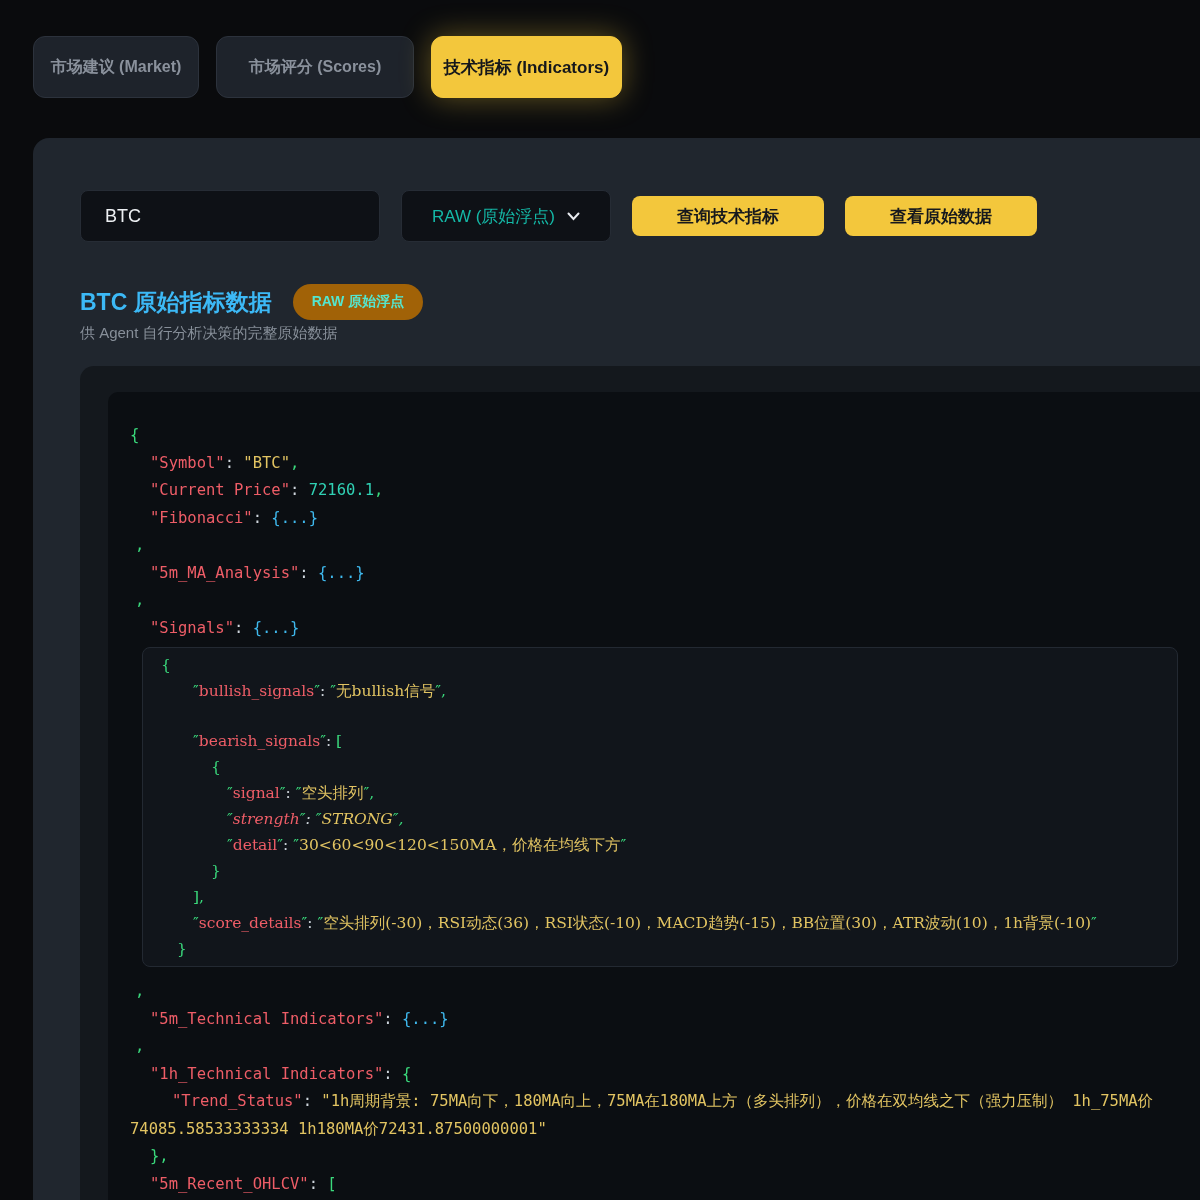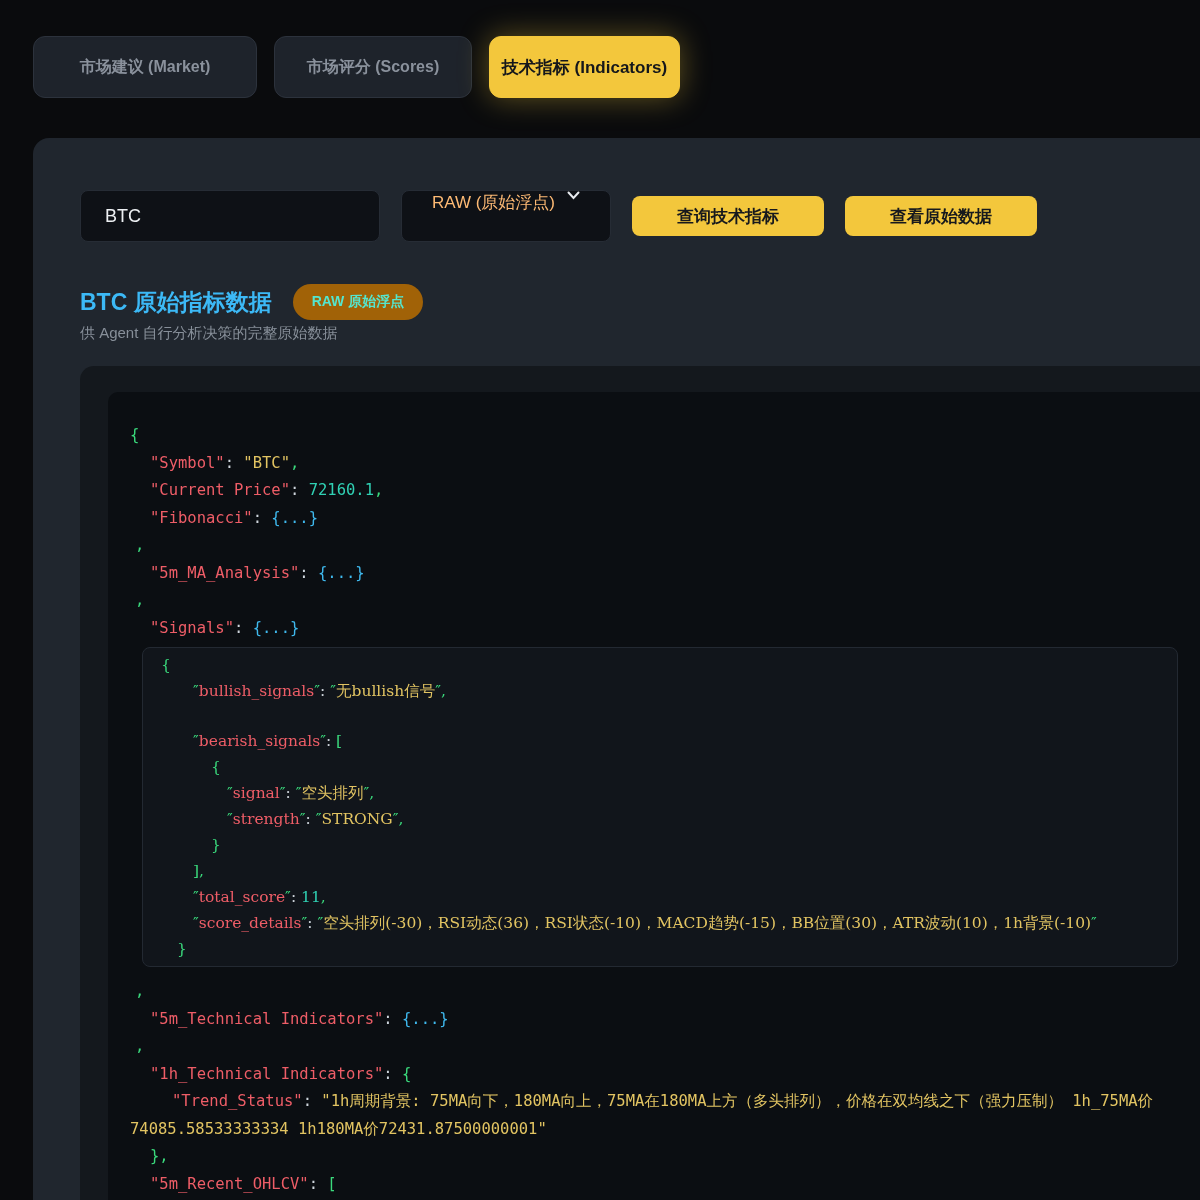--- a/index.html
+++ b/index.html
@@ -9,43 +9,43 @@
     font-family:"Liberation Sans",sans-serif;
   }
   
   .tabs{position:absolute;left:33px;top:36px;display:flex;gap:17px}
   .tab{
     height:62px;border-radius:12px;box-sizing:border-box;
     display:flex;align-items:center;justify-content:center;
     font-size:16px;font-weight:700;color:#8a919c;
     background:#1e232b;border:1px solid #2c323c;cursor:pointer;
   }
-  .tab.w1{width:224px}.tab.w2{width:198px}.tab.w3{width:191px}
+  .tab.w1{width:166px}.tab.w2{width:198px}.tab.w3{width:191px}
   .tab.active{
     background:#f3c73c;border-color:#f3c73c;color:#15171b;
     box-shadow:0 0 30px rgba(243,199,60,.38);
     font-size:17px;
   }
   
   .panel{
     position:absolute;left:33px;top:138px;width:1191px;height:1110px;
     background:#20262e;border-radius:16px;
   }
   .controls{position:absolute;left:47px;top:52px;display:flex;gap:21px;align-items:center}
   .sym-input{
     width:300px;height:52px;box-sizing:border-box;
     background:#0e1116;border:1px solid #262c35;border-radius:8px;
     color:#edf0f3;font-size:18px;padding:0 16px 0 24px;
     font-family:"Liberation Sans",sans-serif;outline:none;
   }
   .mode-select{
     width:210px;height:52px;box-sizing:border-box;
     background:#0e1116;border:1px solid #262c35;border-radius:8px;
-    display:flex;align-items:flex-start;justify-content:center;gap:12px;
-    color:#fdba74;font-size:17px;cursor:pointer;
+    display:flex;align-items:center;justify-content:center;gap:12px;
+    color:#14b8a6;font-size:17px;cursor:pointer;
   }
   .btn{
     width:192px;height:40px;border:none;border-radius:8px;
     background:#f3c73c;color:#17191d;font-size:17px;font-weight:700;
     font-family:"Liberation Sans",sans-serif;cursor:pointer;
   }
   .result-head{position:absolute;left:47px;top:146px;display:flex;align-items:center;gap:21px}
   .result-title{font-size:23px;font-weight:700;color:#3cb9f6}
   .badge{
     background:#a16207;color:#54e6cf;font-size:14px;font-weight:700;
@@ -120,24 +120,24 @@
           <div class="cl" style="text-indent: 20px;"><span class="t-k">"5m_MA_Analysis"</span><span class="t-c">: </span><span class="t-e">{...}</span></div>
           <div class="cl" style="text-indent: 5px;"><span class="t-p">,</span></div>
           <div class="cl" style="text-indent: 20px;"><span class="t-k">"Signals"</span><span class="t-c">: </span><span class="t-e">{...}</span></div>
         </div>
       <div class="sig-box">
           <div class="cl" style="text-indent: 2px;"><span class="t-p">{</span></div>
           <div class="cl" style="text-indent: 34px;"><span class="t-q">″</span><span class="t-k">bullish_signals</span><span class="t-q">″</span><span class="t-c">: </span><span class="t-q">″</span><span class="t-s">无bullish信号</span><span class="t-q">″</span><span class="t-p">,</span></div>
           <div class="cl" style="text-indent: 34px; margin-top: 24px;"><span class="t-q">″</span><span class="t-k">bearish_signals</span><span class="t-q">″</span><span class="t-c">: </span><span class="t-p">[</span></div>
           <div class="cl" style="text-indent: 52px;"><span class="t-p">{</span></div>
           <div class="cl" style="text-indent: 68px;"><span class="t-q">″</span><span class="t-k">signal</span><span class="t-q">″</span><span class="t-c">: </span><span class="t-q">″</span><span class="t-s">空头排列</span><span class="t-q">″</span><span class="t-p">,</span></div>
-          <div class="cl" style="text-indent: 68px;"><span class="t-q">″</span><span class="t-k">strength</span><span class="t-q">″</span><span class="t-c">: </span><span class="t-q">″</span><span class="t-s">STRONG</span><span class="t-q">″</span><span class="t-p">,</span></div>
+          <div class="cl" style="text-indent: 68px; font-style: italic;"><span class="t-q">″</span><span class="t-k">strength</span><span class="t-q">″</span><span class="t-c">: </span><span class="t-q">″</span><span class="t-s">STRONG</span><span class="t-q">″</span><span class="t-p">,</span></div>
+          <div class="cl" style="text-indent: 68px;"><span class="t-q">″</span><span class="t-k">detail</span><span class="t-q">″</span><span class="t-c">: </span><span class="t-q">″</span><span class="t-s">30&lt;60&lt;90&lt;120&lt;150MA，价格在均线下方</span><span class="t-q">″</span></div>
           <div class="cl" style="text-indent: 52px;"><span class="t-p">}</span></div>
           <div class="cl" style="text-indent: 34px;"><span class="t-p">],</span></div>
-          <div class="cl" style="text-indent: 34px;"><span class="t-q">″</span><span class="t-k">total_score</span><span class="t-q">″</span><span class="t-c">: </span><span class="t-n">11</span><span class="t-p">,</span></div>
           <div class="cl" style="text-indent: 34px;"><span class="t-q">″</span><span class="t-k">score_details</span><span class="t-q">″</span><span class="t-c">: </span><span class="t-q">″</span><span class="t-s">空头排列(-30)，RSI动态(36)，RSI状态(-10)，MACD趋势(-15)，BB位置(30)，ATR波动(10)，1h背景(-10)</span><span class="t-q">″</span></div>
           <div class="cl" style="text-indent: 18px;"><span class="t-p">}</span></div>
         </div>
       <div>
           <div class="cl" style="text-indent: 5px;"><span class="t-p">,</span></div>
           <div class="cl" style="text-indent: 20px;"><span class="t-k">"5m_Technical Indicators"</span><span class="t-c">: </span><span class="t-e">{...}</span></div>
           <div class="cl" style="text-indent: 5px;"><span class="t-p">,</span></div>
           <div class="cl" style="text-indent: 20px;"><span class="t-k">"1h_Technical Indicators"</span><span class="t-c">: </span><span class="t-p">{</span></div>
           <div class="cl" style="text-indent: 42px;"><span class="t-k">"Trend_Status"</span><span class="t-c">: </span><span class="t-s">"1h周期背景: 75MA向下，180MA向上，75MA在180MA上方（多头排列），价格在双均线之下（强力压制） 1h_75MA价74085.58533333334 1h180MA价72431.87500000001"</span></div>
           <div class="cl" style="text-indent: 20px;"><span class="t-p">},</span></div>

